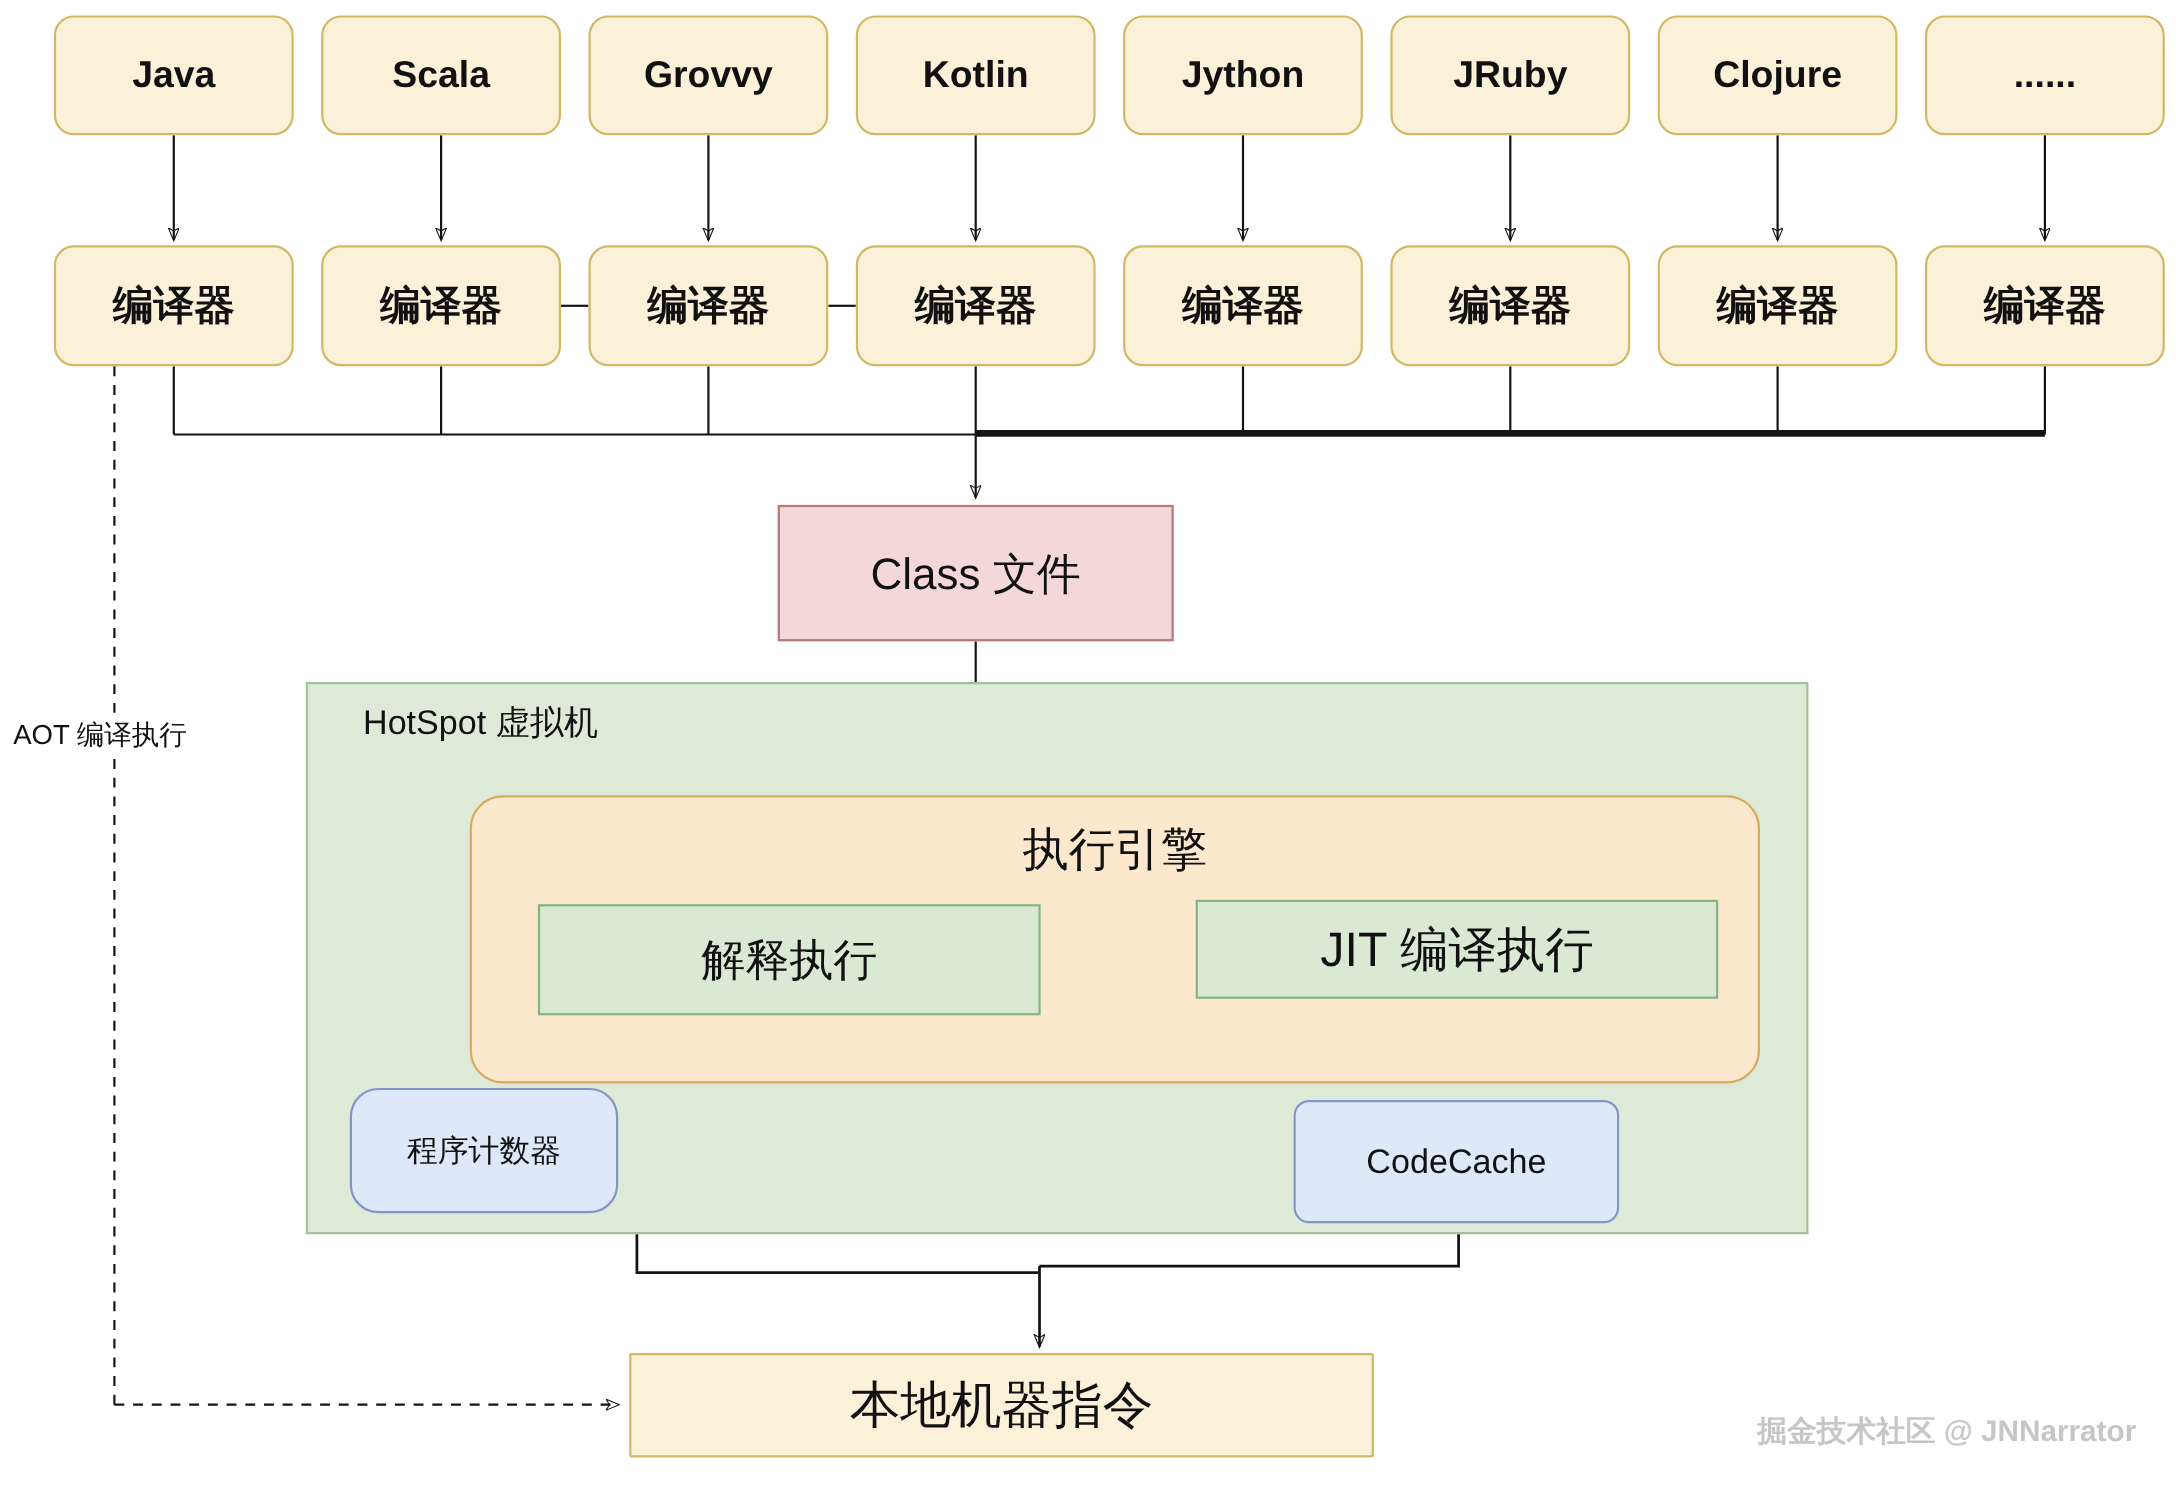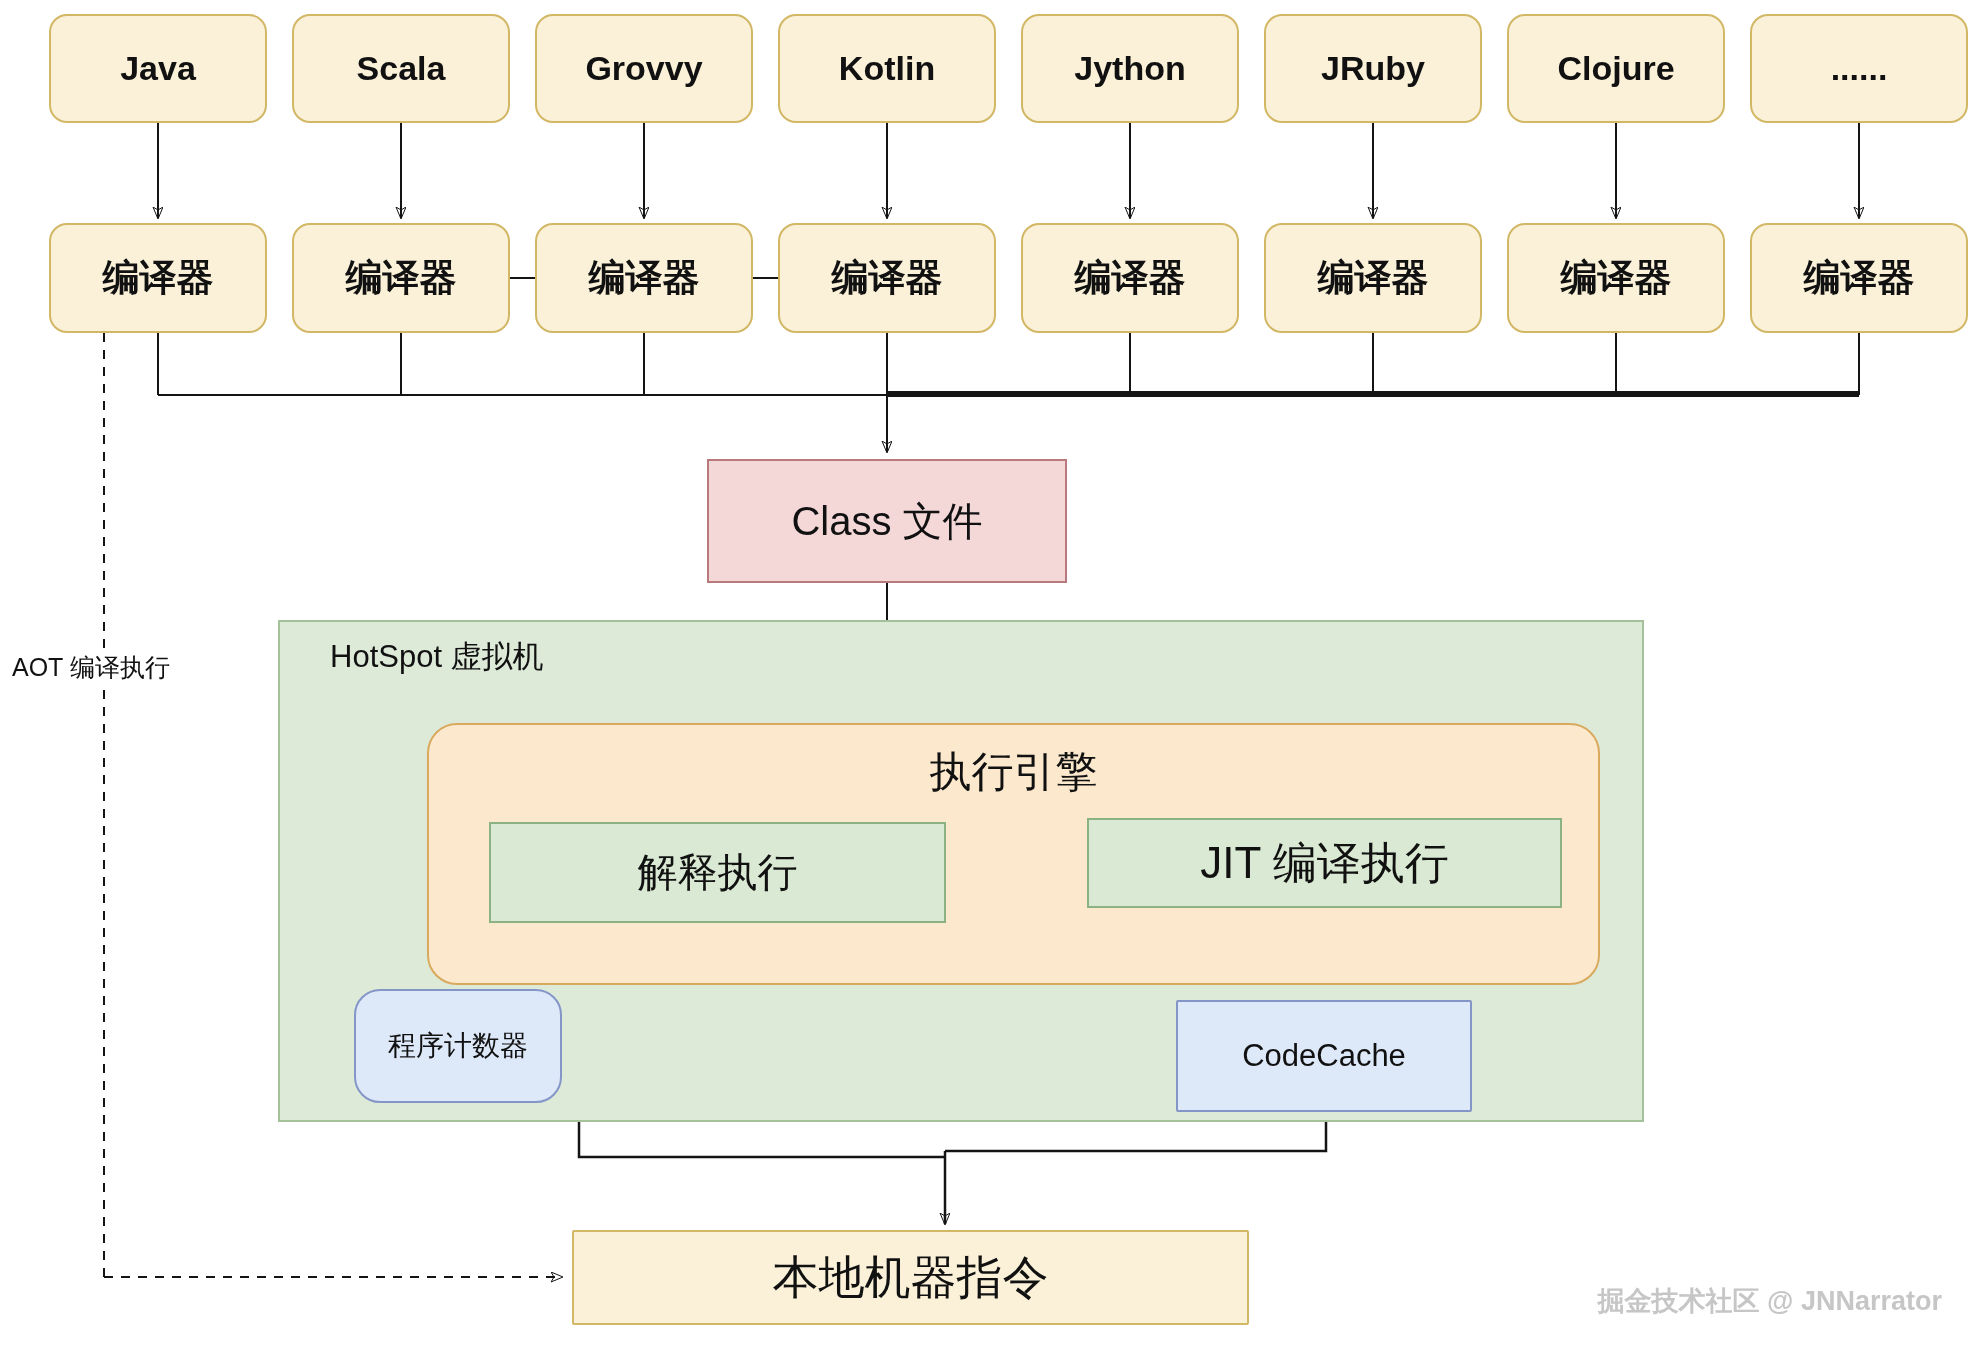--- a/index.html
+++ b/index.html
@@ -19,22 +19,22 @@
   .comp{width:218px;height:110px;top:223px;background:var(--yellow-fill);border:2px solid var(--yellow-border);border-radius:18px;font-size:37px;font-weight:700;}
   .l0{left:49px}.l1{left:292px}.l2{left:535px}.l3{left:778px}
   .l4{left:1021px}.l5{left:1264px}.l6{left:1507px}.l7{left:1750px}
   .classfile{left:707px;top:459px;width:360px;height:124px;background:var(--pink-fill);border:2px solid var(--pink-border);font-size:40px;}
   .hotspot{left:278px;top:620px;width:1366px;height:502px;background:var(--green-outer-fill);border:2px solid var(--green-outer-border);}
   .hotspot-label{position:absolute;left:292px;top:636px;font-size:31px;margin-left:38px;}
   .engine{left:427px;top:723px;width:1173px;height:262px;background:var(--orange-fill);border:2px solid var(--orange-border);border-radius:30px;}
   .engine-title{position:absolute;left:427px;top:744px;width:1173px;text-align:center;font-size:42px;}
   .interp{left:489px;top:822px;width:457px;height:101px;background:var(--green-inner-fill);border:2px solid var(--green-inner-border);font-size:40px;}
   .jit{left:1087px;top:818px;width:475px;height:90px;background:var(--green-inner-fill);border:2px solid var(--green-inner-border);font-size:44px;}
-  .pc{left:318px;top:989px;width:208px;height:114px;background:var(--blue-fill);border:2px solid var(--blue-border);border-radius:26px;font-size:28px;margin-left:36px;}
-  .codecache{left:1176px;top:1000px;width:296px;height:112px;background:var(--blue-fill);border:2px solid var(--blue-border);border-radius:2px;font-size:31px;}
+  .pc{left:318px;top:989px;width:244px;height:114px;background:var(--blue-fill);border:2px solid var(--blue-border);border-radius:26px;font-size:28px;}
+  .codecache{left:1176px;top:1000px;width:296px;height:112px;background:var(--blue-fill);border:2px solid var(--blue-border);border-radius:14px;font-size:31px;}
   .native{left:572px;top:1230px;width:677px;height:95px;background:var(--yellow-fill);border:2px solid var(--yellow-border);border-radius:2px;font-size:46px;}
   .aot-label{position:absolute;left:8px;top:651px;font-size:25px;background:#fff;padding:0 4px;}
   .watermark{position:absolute;top:1283px;right:36px;font-size:27px;font-weight:700;color:var(--watermark);}
   svg.wires{position:absolute;left:0;top:0;pointer-events:none;}
   svg.wires path,svg.wires line{stroke:var(--line);fill:none;}
 </style>
 </head>
 <body>
 
 <div id="canvas">

